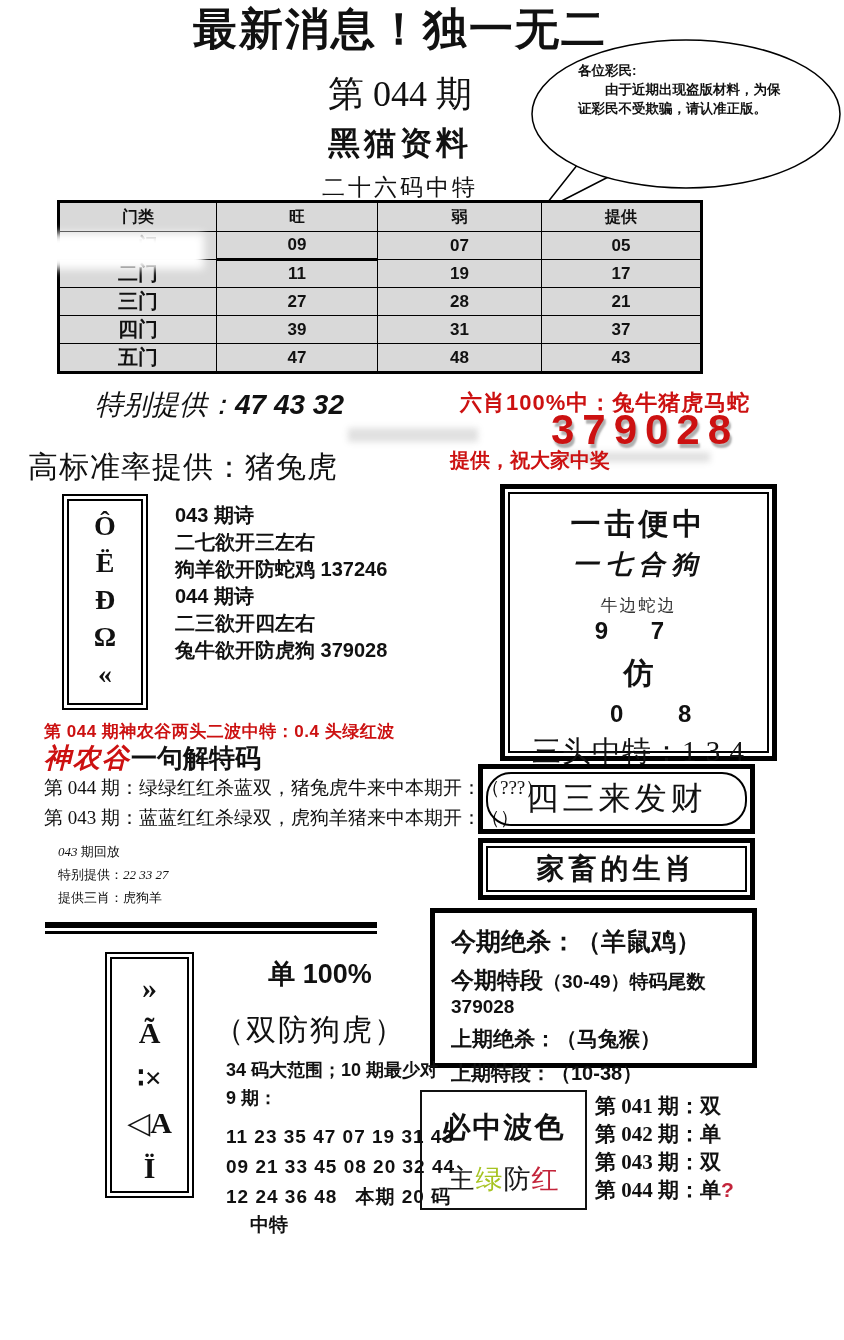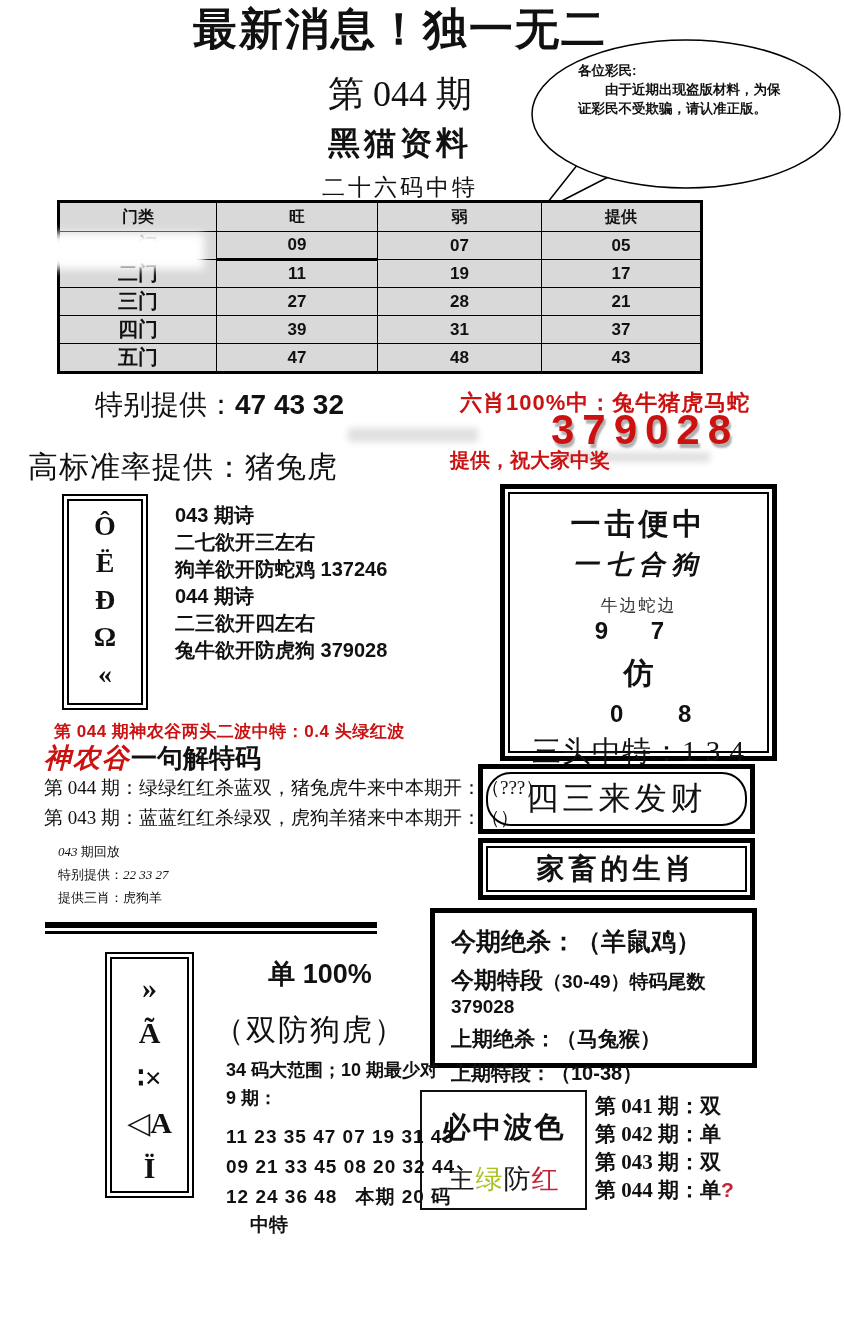--- a/index.html
+++ b/index.html
@@ -29,21 +29,21 @@
   table.odds th { width:160px; height:30px; font-size:16px;
                   font-family:"Liberation Sans","DejaVu Sans",sans-serif; }
   table.odds td { height:28px; font-size:17px; font-weight:bold;
                   font-family:"Liberation Sans","DejaVu Sans",sans-serif; }
   table.odds td.rowlabel { font-family:"Liberation Serif","DejaVu Serif",serif; font-size:20px; }
   td.u-line { border-bottom:3px solid #000 !important;margin-top:12px; }
 
   .smudge { background:#fff; filter:blur(4px); z-index:5; }
   .gblob { background:#9a9a9a; opacity:.30; filter:blur(3px); }
 
-  .special-offer { left:95px; top:386px; font-size:28px; }
+  .special-offer { left:95px; top:386px; font-size:28px;font-style:italic; }
   .special-offer .num { font-family:"Liberation Sans","DejaVu Sans",sans-serif; font-weight:bold; }
   .six-headline { left:460px; top:388px; width:392px; text-align:left; font-size:22px;
                   font-weight:bold; letter-spacing:1px; }
   .big-number { left:450px; top:406px; width:390px; text-align:center; font-size:42px;
                 font-weight:bold; letter-spacing:8px; color:#cc1111;
                 text-shadow:2px 4px 2px rgba(110,110,110,.55); }
   .blessing { left:450px; top:447px; width:390px; font-size:20px; font-weight:bold; }
   .high-standard { left:28px; top:447px; font-size:30px; letter-spacing:1px; }
 
   
@@ -53,21 +53,21 @@
   .dbox > .inner { border:2px solid #000; width:100%; height:100%; }
 
   .glyph-col { display:flex; flex-direction:column; align-items:center; }
   .glyph { font-size:28px; font-weight:bold; line-height:37px; }
 
   .poem-box { left:62px; top:494px; width:86px; height:216px; }
   .poem-box .glyph-col { padding-top:6px; }
   .poem-lines { left:175px; top:502px; font-size:20px; font-weight:bold; line-height:27px;
                 font-family:"Liberation Sans","DejaVu Sans",sans-serif; }
 
-  .sn-headline { left:44px; top:720px; font-size:17px; font-weight:bold; letter-spacing:.5px;margin-left:10px; }
+  .sn-headline { left:44px; top:720px; font-size:17px; font-weight:bold; letter-spacing:.5px; }
   .sn-slogan { left:44px; top:740px; font-size:26px; font-weight:bold; }
   .sn-slogan .r { font-style:italic; color:#cc1111; font-size:27px; letter-spacing:2px; }
   .sn-line1 { left:44px; top:775px; font-size:19px; }
   .sn-line2 { left:44px; top:805px; font-size:19px; }
 
   .replay { left:58px; top:840px; font-size:13px; line-height:23px; }
   .replay .it { font-style:italic; }
 
   .divider { left:45px; top:922px; width:332px; }
   .divider .l1 { height:6px; background:#000; }

